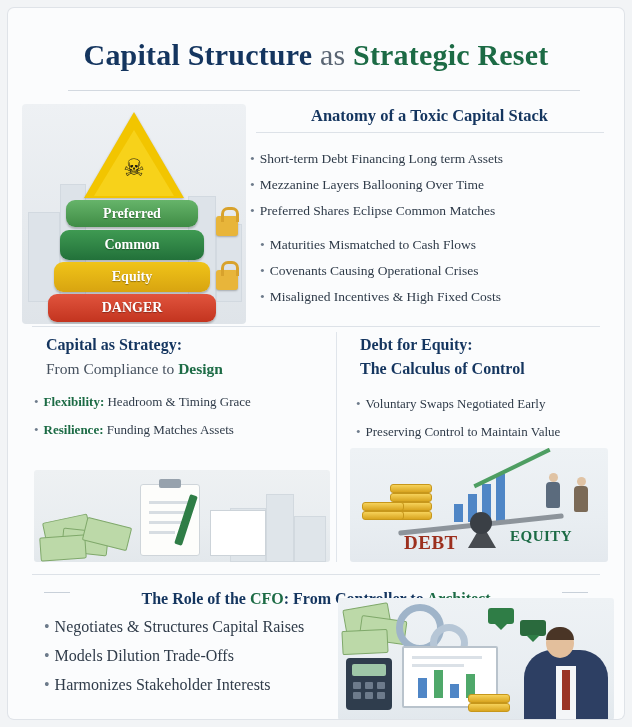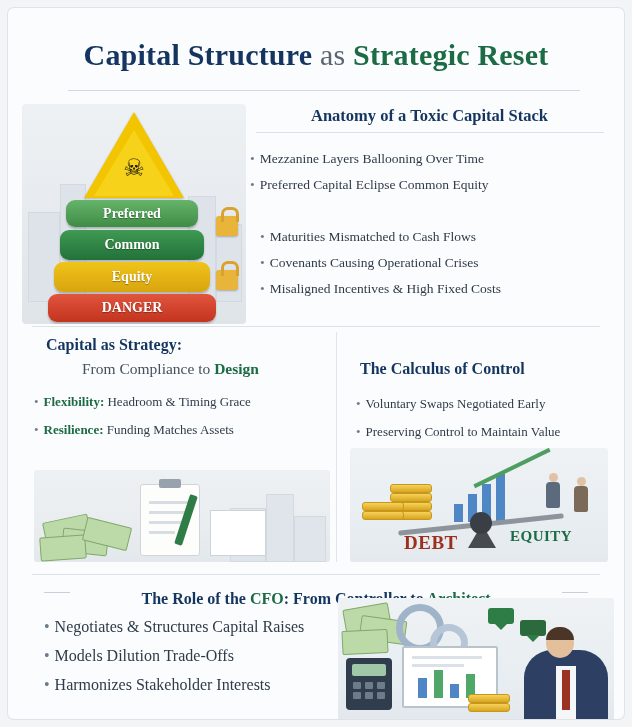--- a/index.html
+++ b/index.html
@@ -75,21 +75,21 @@
   }
   .bullets1 {
     position: absolute;
     left: 242px;
     top: 138px;
     width: 362px;
   }
   .bullets1b {
     position: absolute;
     left: 252px;
-    top: 216px;
+    top: 224px;
     width: 352px;
   }
   .bul {
     font-size: 13.5px;
     color: #2f3b49;
     line-height: 26px;
     white-space: nowrap;
   }
   .bul .dot { color: #6d7b8b; margin-right: 5px; }
 
@@ -200,21 +200,20 @@
     color: #14355f;
     white-space: nowrap;
   }
   .h2-left-sub {
     position: absolute;
     left: 38px;
     top: 352px;
     font-size: 15.5px;
     color: #45505e;
     white-space: nowrap;
-    margin-left: 36px;
   }
   .h2-left-sub b { color: #1c6b45; }
   .h2-right {
     position: absolute;
     left: 352px;
     top: 328px;
     font-size: 16px;
     font-weight: bold;
     color: #14355f;
     white-space: nowrap;
@@ -573,22 +572,23 @@
 
       <div class="layer l1">Preferred</div>
       <div class="layer l2">Common</div>
       <div class="layer l3">Equity</div>
       <div class="layer l4">DANGER</div>
     </div>
     <div class="lock lock1"></div>
     <div class="lock lock2"></div>
 
     <div class="bullets1">
+      <div class="bul"><span class="dot">•</span><span>Short-term Debt Financing Long term Assets</span></div>
       <div class="bul"><span class="dot">•</span><span>Mezzanine Layers Ballooning Over Time</span></div>
-      <div class="bul"><span class="dot">•</span><span>Preferred Capital Eclipse Common Equity</span></div>
+      <div class="bul"><span class="dot">•</span><span>Preferred Shares Eclipse Common Matches</span></div>
     </div>
 
     <div class="bullets1b">
       <div class="bul"><span class="dot">•</span><span>Maturities Mismatched to Cash Flows</span></div>
       <div class="bul"><span class="dot">•</span><span>Covenants Causing Operational Crises</span></div>
       <div class="bul"><span class="dot">•</span><span>Misaligned Incentives &amp; High Fixed Costs</span></div>
     </div>
 
     <div class="mid-rule"></div>
     <div class="col-div"></div>
@@ -614,20 +614,21 @@
       <div class="clip">
         <div class="clip-line" style="top:16px;"></div>
         <div class="clip-line" style="top:26px;"></div>
         <div class="clip-line" style="top:36px;"></div>
         <div class="clip-line" style="top:46px; width:26px;"></div>
       </div>
       <div class="pen"></div>
       <div class="paper-stack"></div>
     </div>
 
+    <div class="h2-right">Debt for Equity:</div>
     <div class="h2-right2">The Calculus of Control</div>
 
     <div class="bullets3">
       <div class="bul2"><span class="dot">•</span><span>Voluntary Swaps Negotiated Early</span></div>
       <div class="bul2"><span class="dot">•</span><span>Preserving Control to Maintain Value</span></div>
     </div>
 
     <div class="art-right">
       <div class="coin" style="left:40px; top:36px;"></div>
       <div class="coin" style="left:40px; top:45px;"></div>

